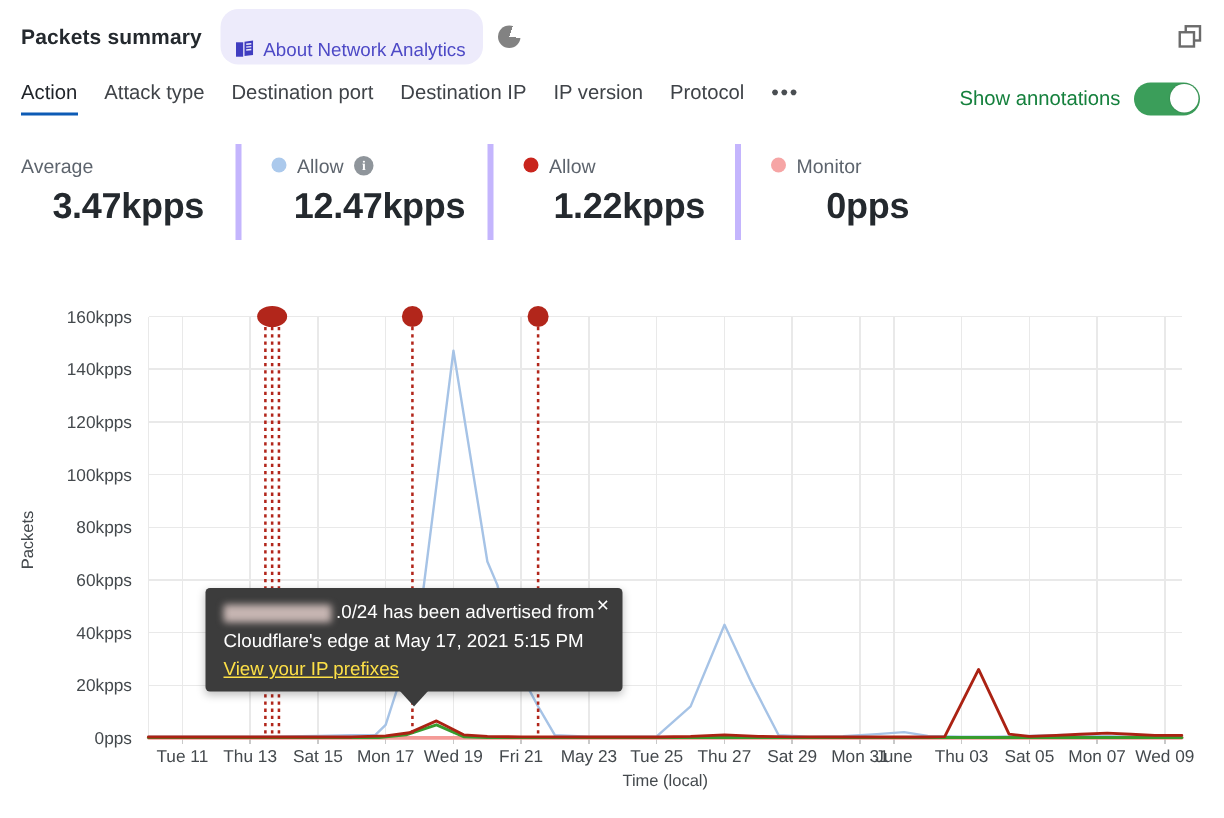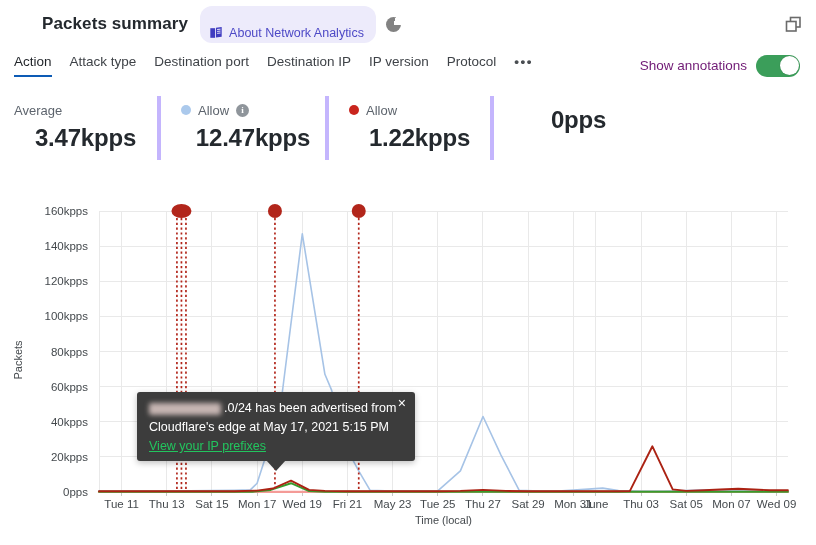--- a/index.html
+++ b/index.html
@@ -2,36 +2,36 @@
 <html><head>
 <meta charset="utf-8">
 <style>
   * { margin:0; padding:0; box-sizing:border-box; }
   html,body { background:#fff; }
   body { font-family:"Liberation Sans", sans-serif; }
   .app { position:relative; width:816px; height:545px; background:#fff; overflow:hidden; }
 
   
   .header { position:absolute; top:11px; left:14px; right:14px; height:26px; display:flex; align-items:center; }
-  .title { font-size:17px; font-weight:700; color:#24292e; letter-spacing:.1px;margin-left:28px; }
+  .title { font-size:14px; font-weight:700; color:#24292e; letter-spacing:.1px; }
   .badge { margin-left:12px; display:inline-flex; align-items:center; gap:6px; background:#edebfb; border-radius:12px; padding:20px 12px 3px 9px; cursor:pointer; }
   .badge .bd-label { font-size:12.5px; color:#4d49c6; }
   .pie { margin-left:10px; width:15px; height:15px; border-radius:50%;
          background:conic-gradient(from 18deg, #ffffff 0deg 78deg, #828282 78deg 360deg);
          cursor:pointer; }
   .win-icon { margin-left:auto; cursor:pointer; display:flex; }
 
   
   .tabsrow { position:absolute; top:52px; left:14px; right:16px; height:27px; display:flex; align-items:center; }
   .tabs { display:flex; align-items:flex-start; gap:18px; }
   .tab { font-size:13.5px; color:#3f4348; padding-bottom:8px; cursor:pointer; white-space:nowrap; }
   .tab.active { color:#1f2328; border-bottom:2.5px solid #0d5bb5; padding-bottom:5.5px; }
   .tab.more { letter-spacing:1.5px; font-weight:700; color:#4a4e52; }
   .annot { margin-left:auto; display:flex; align-items:center; gap:9px; }
-  .annot-label { font-size:13.5px; color:#701a75; }
+  .annot-label { font-size:13.5px; color:#15803d; }
   .toggle { position:relative; width:44px; height:22px; border-radius:11px; background:#3b9e5a; cursor:pointer; flex:0 0 auto; }
   .toggle .knob { position:absolute; top:1.5px; right:1.5px; width:19px; height:19px; background:#fff; border-radius:50%; box-shadow:0 0 1px rgba(0,0,0,.3); }
 
   
   .stats { position:absolute; top:96px; left:14px; right:0; height:64px; display:flex; }
   .stat { padding-top:5px;text-align:center; }
   .stat + .stat { border-left:4px solid #c4b5fd; padding-left:20px; }
   .stat-head { display:flex; align-items:center; gap:7px; height:18px; }
   .stat-label { font-size:13px; color:#5d646d; }
   .stat-dot { width:10px; height:10px; border-radius:50%; display:inline-block; }
@@ -41,21 +41,21 @@
 
   
   #chart { position:absolute; left:0; top:195px; }
 
   
   .tt { position:absolute; left:137px; top:392px; width:278px; height:69px; background:#3c3c3c; color:#fff;
         border-radius:3px; padding:7px 12px 6px 12px; font-size:12.5px; line-height:19px; box-shadow:0 2px 6px rgba(0,0,0,.25); z-index:5; }
   .tt-close { position:absolute; top:4px; right:9px; font-size:14px; color:#fff; cursor:pointer; line-height:14px; }
   .redact { display:inline-block; width:72px; height:12px; border-radius:2px; background:#c6b5b2; filter:blur(2.5px);
             vertical-align:middle; margin-right:3px; }
-  .tt-link { color:#22c55e; text-decoration:underline; cursor:pointer;margin-top:16px; }
+  .tt-link { color:#fde047; text-decoration:underline; cursor:pointer;margin-top:16px; }
   .tt-arrow { position:absolute; left:129px; bottom:-10px; width:0; height:0;
               border-left:10px solid transparent; border-right:10px solid transparent; border-top:11px solid #3c3c3c; }
 </style>
 </head>
 <body>
 
 <div class="app">
 
   <div class="header">
     <span class="title">Packets summary</span>
@@ -110,20 +110,24 @@
         <div class="stat-value">12.47kpps</div>
       </div>
       <div class="stat" style="width: 165px;">
         <div class="stat-head">
           <span class="stat-dot" style="background: rgb(201, 37, 29);"></span>
           <span class="stat-label">Allow</span>
         </div>
         <div class="stat-value">1.22kpps</div>
       </div>
       <div class="stat" style="width: 153px;">
+        <div class="stat-head">
+          <span class="stat-dot" style="background: rgb(246, 165, 165);"></span>
+          <span class="stat-label">Monitor</span>
+        </div>
         <div class="stat-value">0pps</div>
       </div>
     </div>
 
   <svg id="chart" width="816" height="350" viewBox="0 0 816 350">
       <line x1="99" y1="297" x2="788" y2="297" stroke="#e9e9e9" stroke-width="1" shape-rendering="crispEdges"></line>
       <text x="88" y="301" text-anchor="end" font-size="11.5" fill="#44494d">0pps</text>
       <line x1="99" y1="261.875" x2="788" y2="261.875" stroke="#e9e9e9" stroke-width="1" shape-rendering="crispEdges"></line>
       <text x="88" y="265.875" text-anchor="end" font-size="11.5" fill="#44494d">20kpps</text>
       <line x1="99" y1="226.75" x2="788" y2="226.75" stroke="#e9e9e9" stroke-width="1" shape-rendering="crispEdges"></line>

